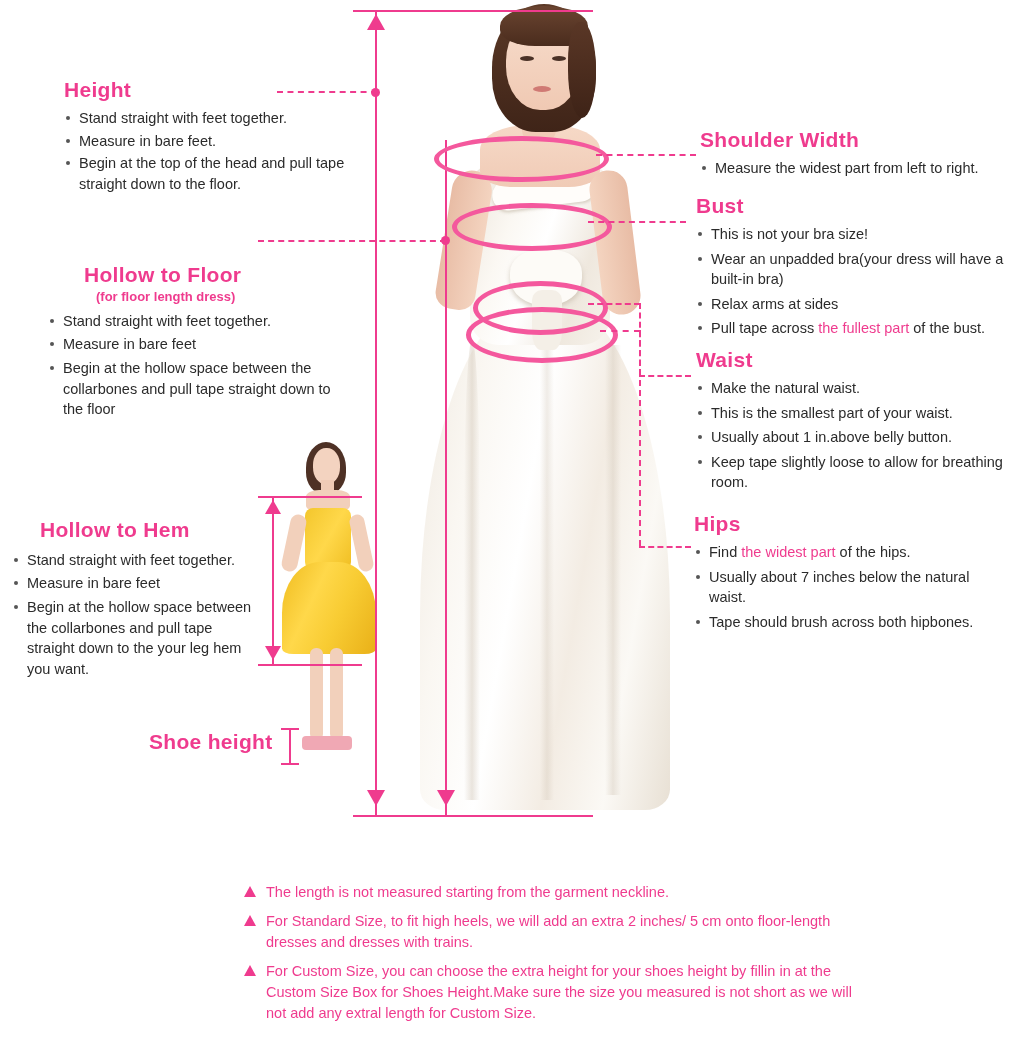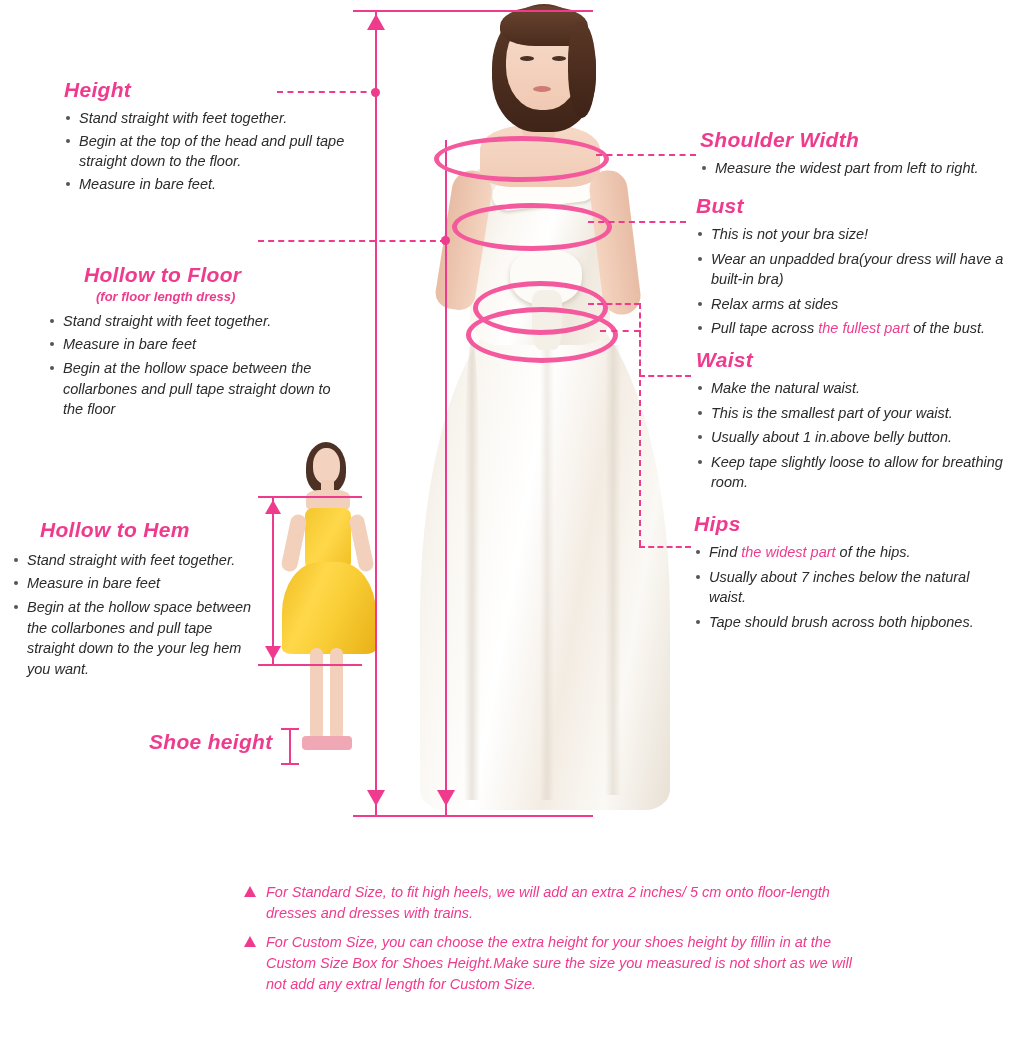--- a/index.html
+++ b/index.html
@@ -9,21 +9,20 @@
   }
   body {
     font-family: "Liberation Sans", sans-serif;
   }
   #page {
     position: relative;
     width: 1015px;
     height: 1039px;
     overflow: hidden;
     background: #ffffff;
-    font-style: italic;
   }
   .abs { position: absolute; }
 
   
   .heading {
     color: #ef3b8e;
     font-weight: bold;
     font-size: 21px;
     letter-spacing: .3px;
     white-space: nowrap;
@@ -263,22 +262,22 @@
   <div class="hline" style="left:258px; top:664px; width:104px;"></div>
 
   <div class="vline" style="left:289px; top:728px; height:36px;"></div>
   <div class="hline" style="left:281px; top:728px; width:18px;"></div>
   <div class="hline" style="left:281px; top:763px; width:18px;"></div>
 
   <div class="abs" style="left:64px; top:78px; width:290px;">
     <div class="heading">Height</div>
     <ul class="blist" style="margin-top:6px;">
       <li>Stand straight with feet together.</li>
+      <li>Measure in bare feet.</li>
       <li>Begin at the top of the head and pull tape straight down to the floor.</li>
-      <li>Measure in bare feet.</li>
     </ul>
   </div>
 
   <div class="abs" style="left:42px; top:228px; width:300px;margin-top:35px;">
     <div class="heading" style="margin-left:42px;">Hollow to Floor</div>
     <div class="subheading" style="margin-left:54px; margin-top:2px;">(for floor length dress)</div>
     <ul class="blist" style="margin-top:7px; margin-left:6px;">
       <li>Stand straight with feet together.</li>
       <li>Measure in bare feet</li>
       <li style="margin-top:4px;">Begin at the hollow space between the collarbones and pull tape straight down to the floor</li>
@@ -332,20 +331,24 @@
     <ul class="blist" style="margin-top:6px;">
       <li>
         <span>Find </span><span class="pinktext">the widest part</span><span> of the hips.</span>
       </li>
       <li style="margin-top:4px;">Usually about 7 inches below the natural waist.</li>
       <li style="margin-top:4px;">Tape should brush across both hipbones.</li>
     </ul>
   </div>
 
   <div class="abs" style="left:244px; top:882px; width:620px;">
+    <div class="note">
+      <span class="tri"></span>
+      <span>The length is not measured starting from the garment neckline.</span>
+    </div>
     <div class="note">
       <span class="tri"></span>
       <span>For Standard Size, to fit high heels, we will add an extra 2 inches/ 5  cm onto floor-length dresses and dresses with trains.</span>
     </div>
     <div class="note">
       <span class="tri"></span>
       <span>For Custom Size, you can choose the extra height for your shoes height by fillin in at the Custom Size Box for Shoes Height.Make sure the size you measured is not short as we will not add any extral length for Custom Size.</span>
     </div>
   </div>
 

